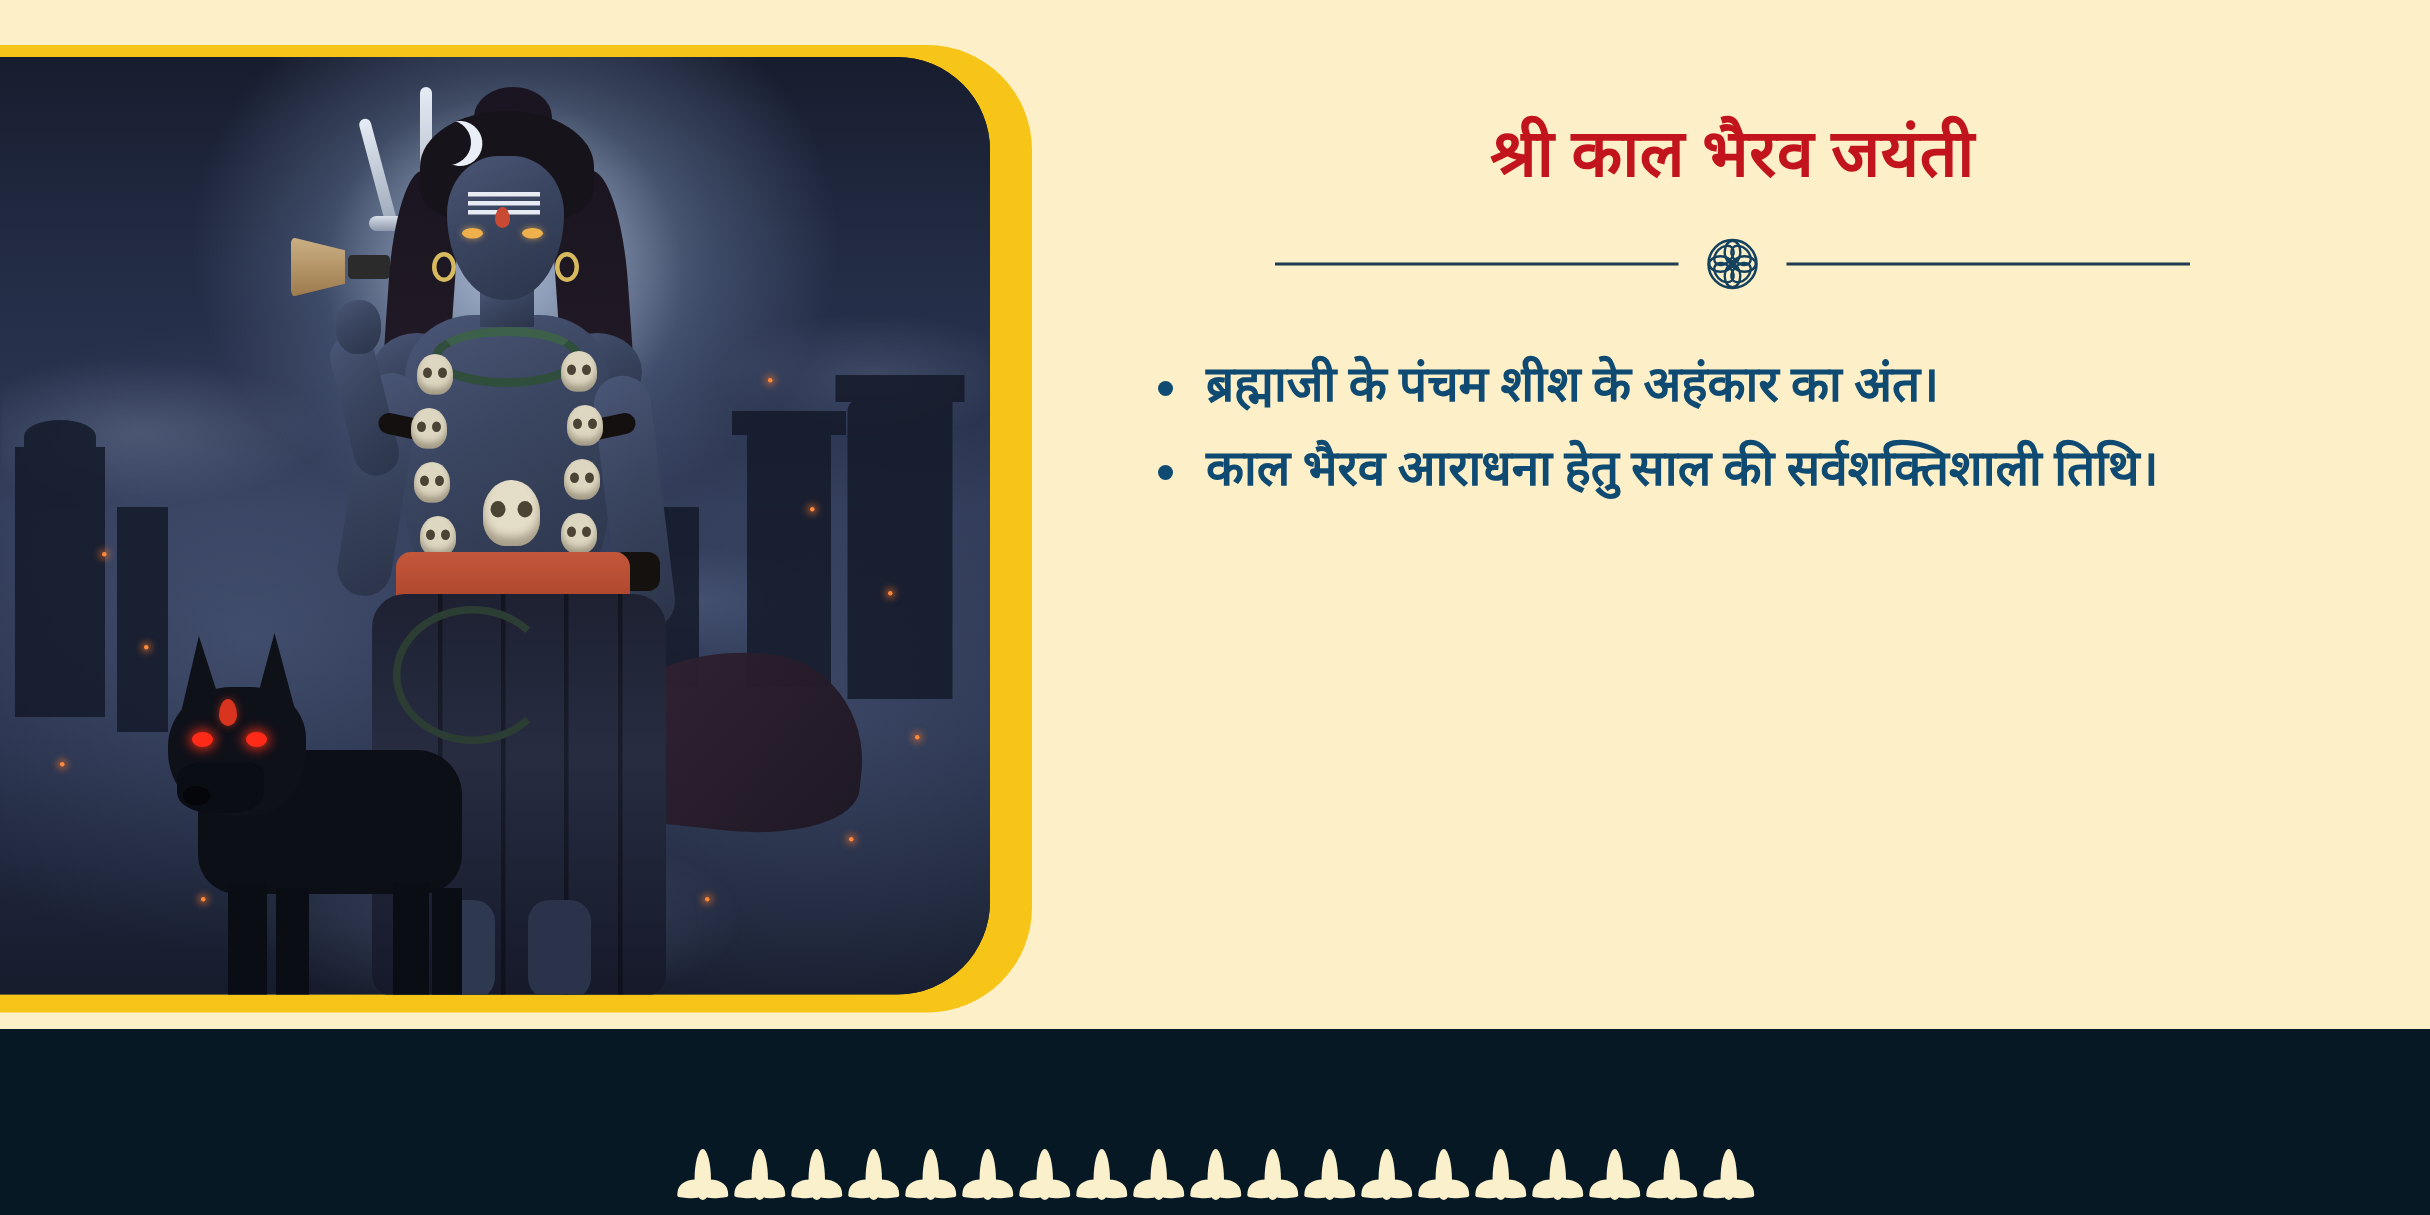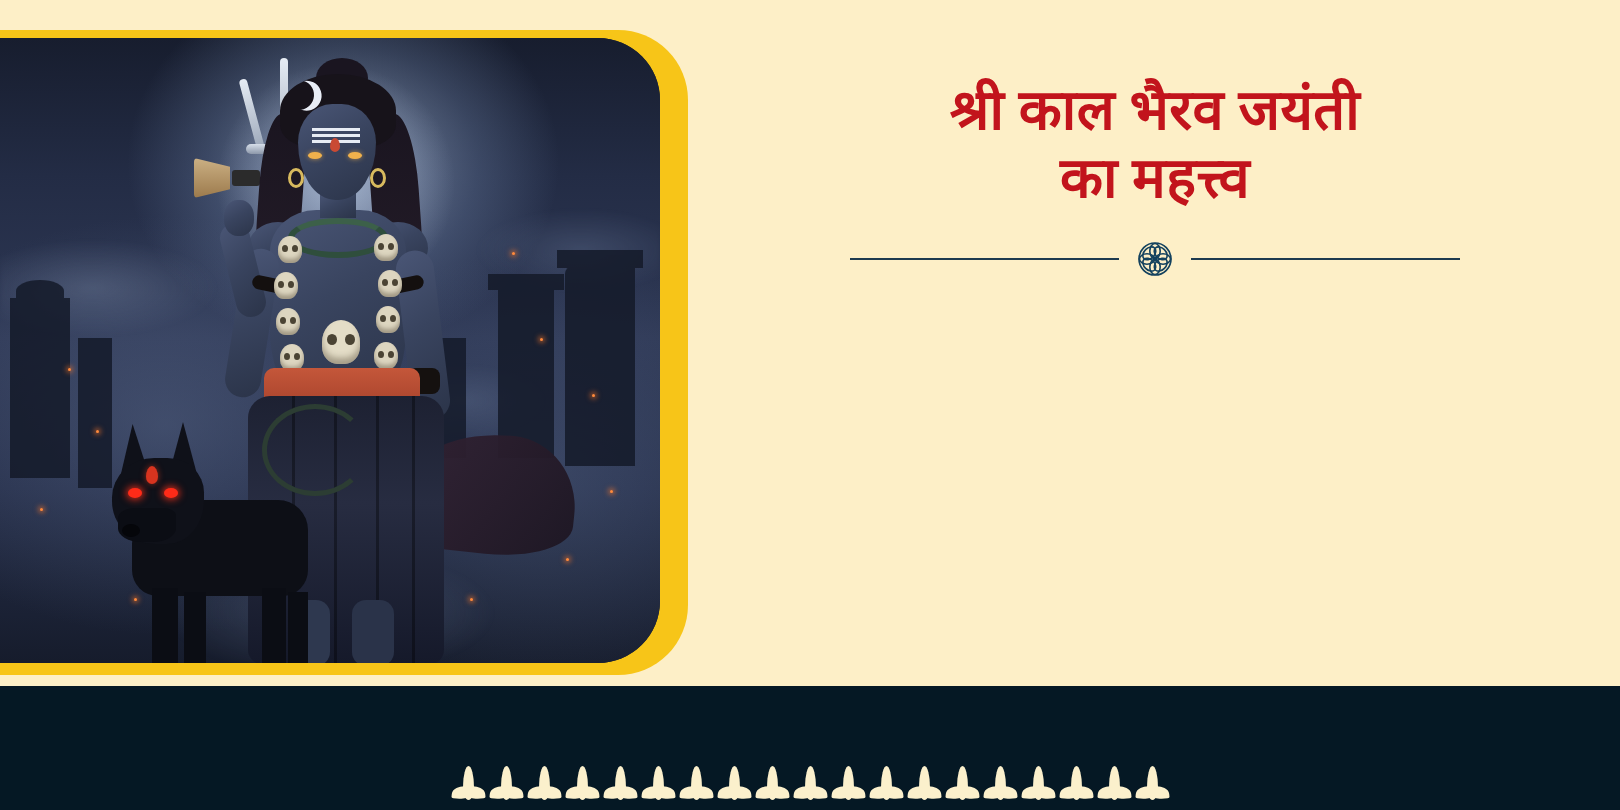--- a/index.html
+++ b/index.html
@@ -167,21 +167,21 @@
   .content {
     position:absolute;
     left:730px; top:76px;
     width:850px; height:560px;
   }
   .title {
     text-align:center;
     color:#C2141C;
     font-family:"Liberation Serif", serif;
     font-weight:bold;
-    font-size:56px;
+    font-size:44px;
     line-height:1.22;
     letter-spacing:0.4px;
   }
   .title-line-2 { display:block; }
 
   .divider {
     margin:26px auto 0;
     width:610px;
     display:flex;
     align-items:center;
@@ -375,21 +375,20 @@
           <span class="dog-eye dog-eye-r"></span>
         </div>
       </div>
     </div>
   </div>
 
   <div class="content">
 
     <div class="title">
       <span>श्री काल भैरव जयंती</span>
-      <span class="title-line-2">का महत्त्व</span>
     </div>
 
     <div class="divider">
       <span class="div-line"></span>
       <span class="rosette">
         <svg viewBox="0 0 40 40" width="40" height="40" aria-hidden="true">
           <circle cx="20" cy="20" r="16" fill="none" stroke="#14425e" stroke-width="1.7"></circle>
           <g fill="none" stroke="#14425e" stroke-width="1.6">
             <ellipse cx="20" cy="12" rx="5.2" ry="7.5"></ellipse>
             <ellipse cx="20" cy="28" rx="5.2" ry="7.5"></ellipse>
@@ -400,20 +399,22 @@
             <ellipse cx="25.7" cy="14.3" rx="5.2" ry="7.5" transform="rotate(-45 25.7 14.3)"></ellipse>
             <ellipse cx="14.3" cy="25.7" rx="5.2" ry="7.5" transform="rotate(-45 14.3 25.7)"></ellipse>
           </g>
           <circle cx="20" cy="20" r="2.6" fill="#14425e"></circle>
         </svg>
       </span>
       <span class="div-line"></span>
     </div>
 
     <ul class="bullets">
+      <li class="bullet-item">ब्रह्माजी के पंचम शीश के अहंकार का अंत।</li>
+      <li class="bullet-item">काल भैरव आराधना हेतु साल की सर्वशक्तिशाली तिथि।</li>
     </ul>
   </div>
 
   <div class="bottom-band">
     <div class="motif-row">
         <span class="motif">
           <span class="petal-l"></span>
           <span class="petal-r"></span>
           <span class="petal-c"></span>
         </span>

